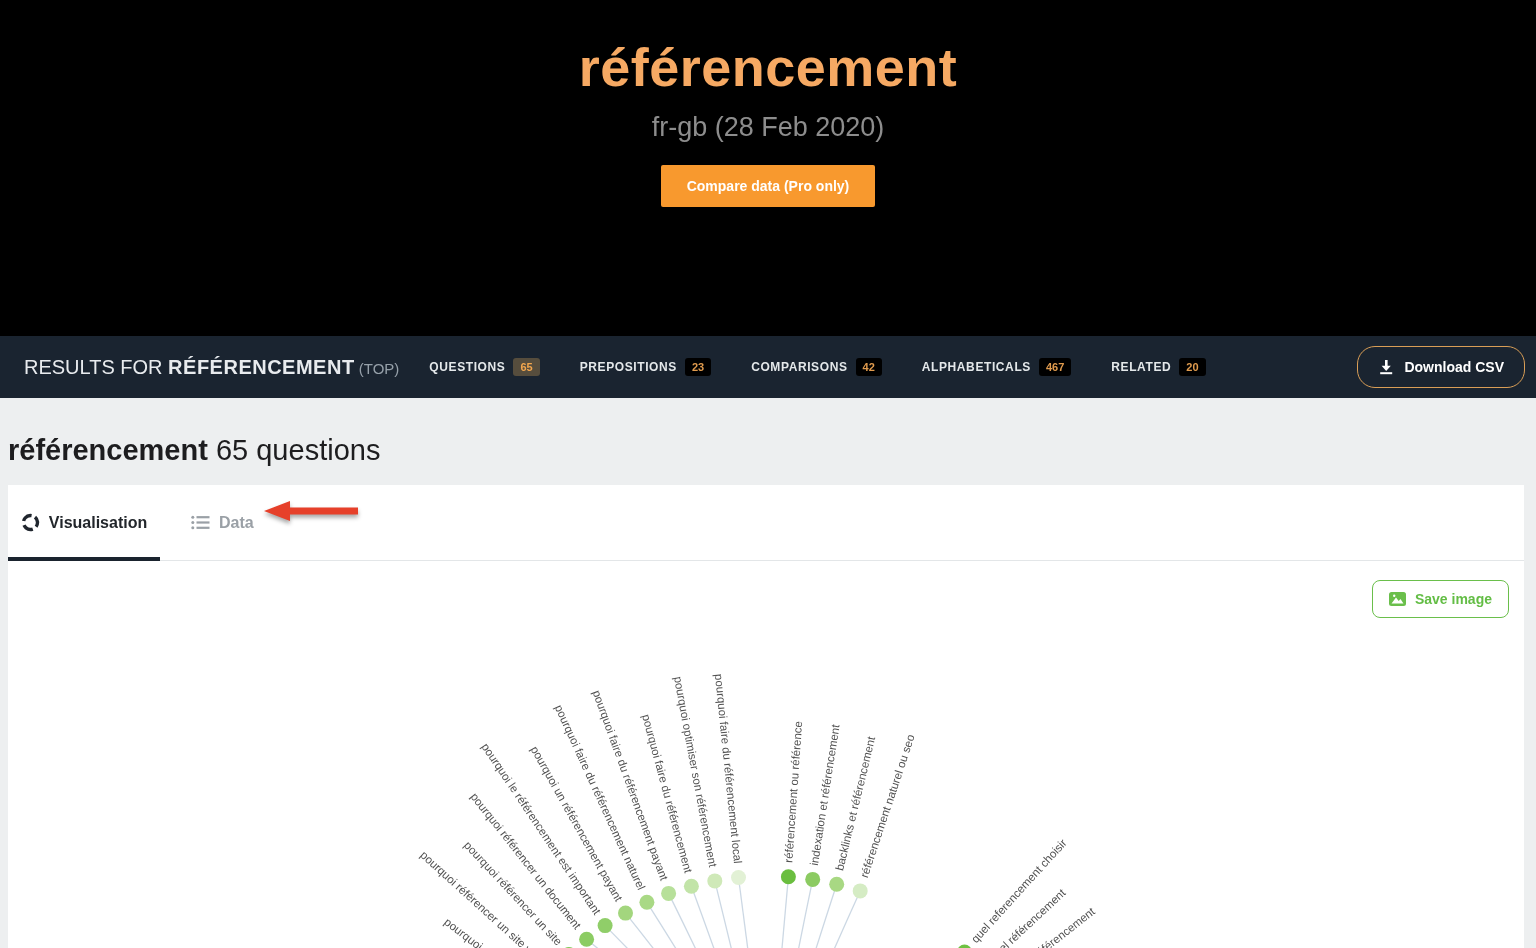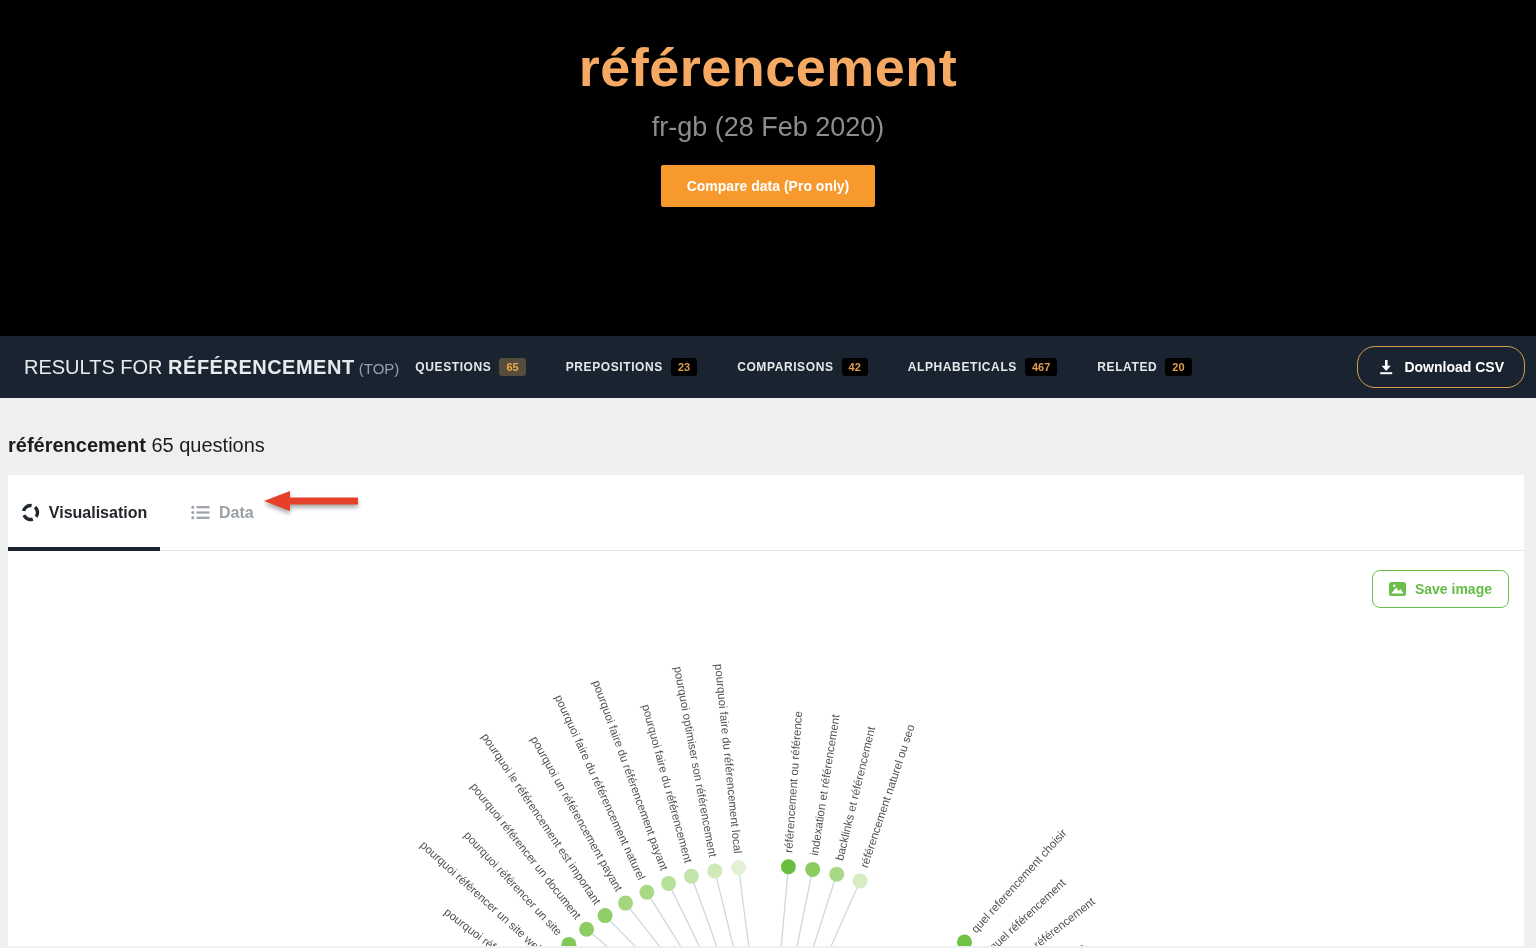--- a/index.html
+++ b/index.html
@@ -12,32 +12,32 @@
   .hero-sub { color:#8d8d8d; font-size:27px; margin-top:14px; }
   .hero-btn { display:inline-block; margin-top:22px; background:#f8992e; color:#fff;
               font-size:14px; font-weight:bold; padding:13px 26px; border-radius:2px;
               border:none; cursor:pointer; }
 
   
   .navbar { background:#1a2430; height:62px; display:flex; align-items:center; padding:0 11px 0 24px; }
   .nav-results { color:#e8ebee; font-size:20px; white-space:nowrap; }
   .nav-results .term { font-weight:bold; letter-spacing:0.5px; }
   .nav-results .suffix { color:#96a0a9; font-size:15px; }
-  .nav-tabs { display:flex; align-items:center; margin-left:16px; gap:40px; }
+  .nav-tabs { display:flex; align-items:center; margin-left:30px; gap:40px; }
   .nav-tab { display:flex; align-items:center; gap:8px; cursor:pointer; }
   .nav-tab-label { color:#e4e8ea; font-size:12px; font-weight:bold; letter-spacing:0.6px; }
   .nav-badge { background:#000000; color:#e09b4e; font-size:11px; font-weight:bold;
                padding:3px 7px; border-radius:3px; }
   .nav-tab.active .nav-badge { background:#564d3d; color:#f2a64e; }
   .dl-btn { margin-left:auto; display:flex; align-items:center; gap:10px; background:transparent;
             border:1px solid #d99e56; border-radius:18px; color:#fff; font-size:14px; font-weight:bold;
             padding:12px 20px; cursor:pointer; font-family:inherit; }
 
   
-  .page-heading { padding:36px 0 0 8px; font-size:20px; color:#1d1d1f; }
+  .page-heading { padding:36px 0 0 8px; font-size:29px; color:#1d1d1f; }
   .page-heading .term { font-weight:bold; }
 
   .card { background:#fff; margin:18px 12px 0 8px; width:1516px; }
   .panel-tabs { display:flex; align-items:center; height:76px; border-bottom:1px solid #e3e6e8; position:relative; }
   .panel-tab { display:flex; align-items:center; justify-content:center; gap:9px; height:100%;
                cursor:pointer; position:relative; }
   .panel-tab.viz { width:152px; }
   .panel-tab.data { margin-left:25px; padding:8px 6px; }
   .panel-tab-label { font-size:16px; font-weight:bold; color:#22262b; }
   .panel-tab.data .panel-tab-label { color:#9aa0a6; }

